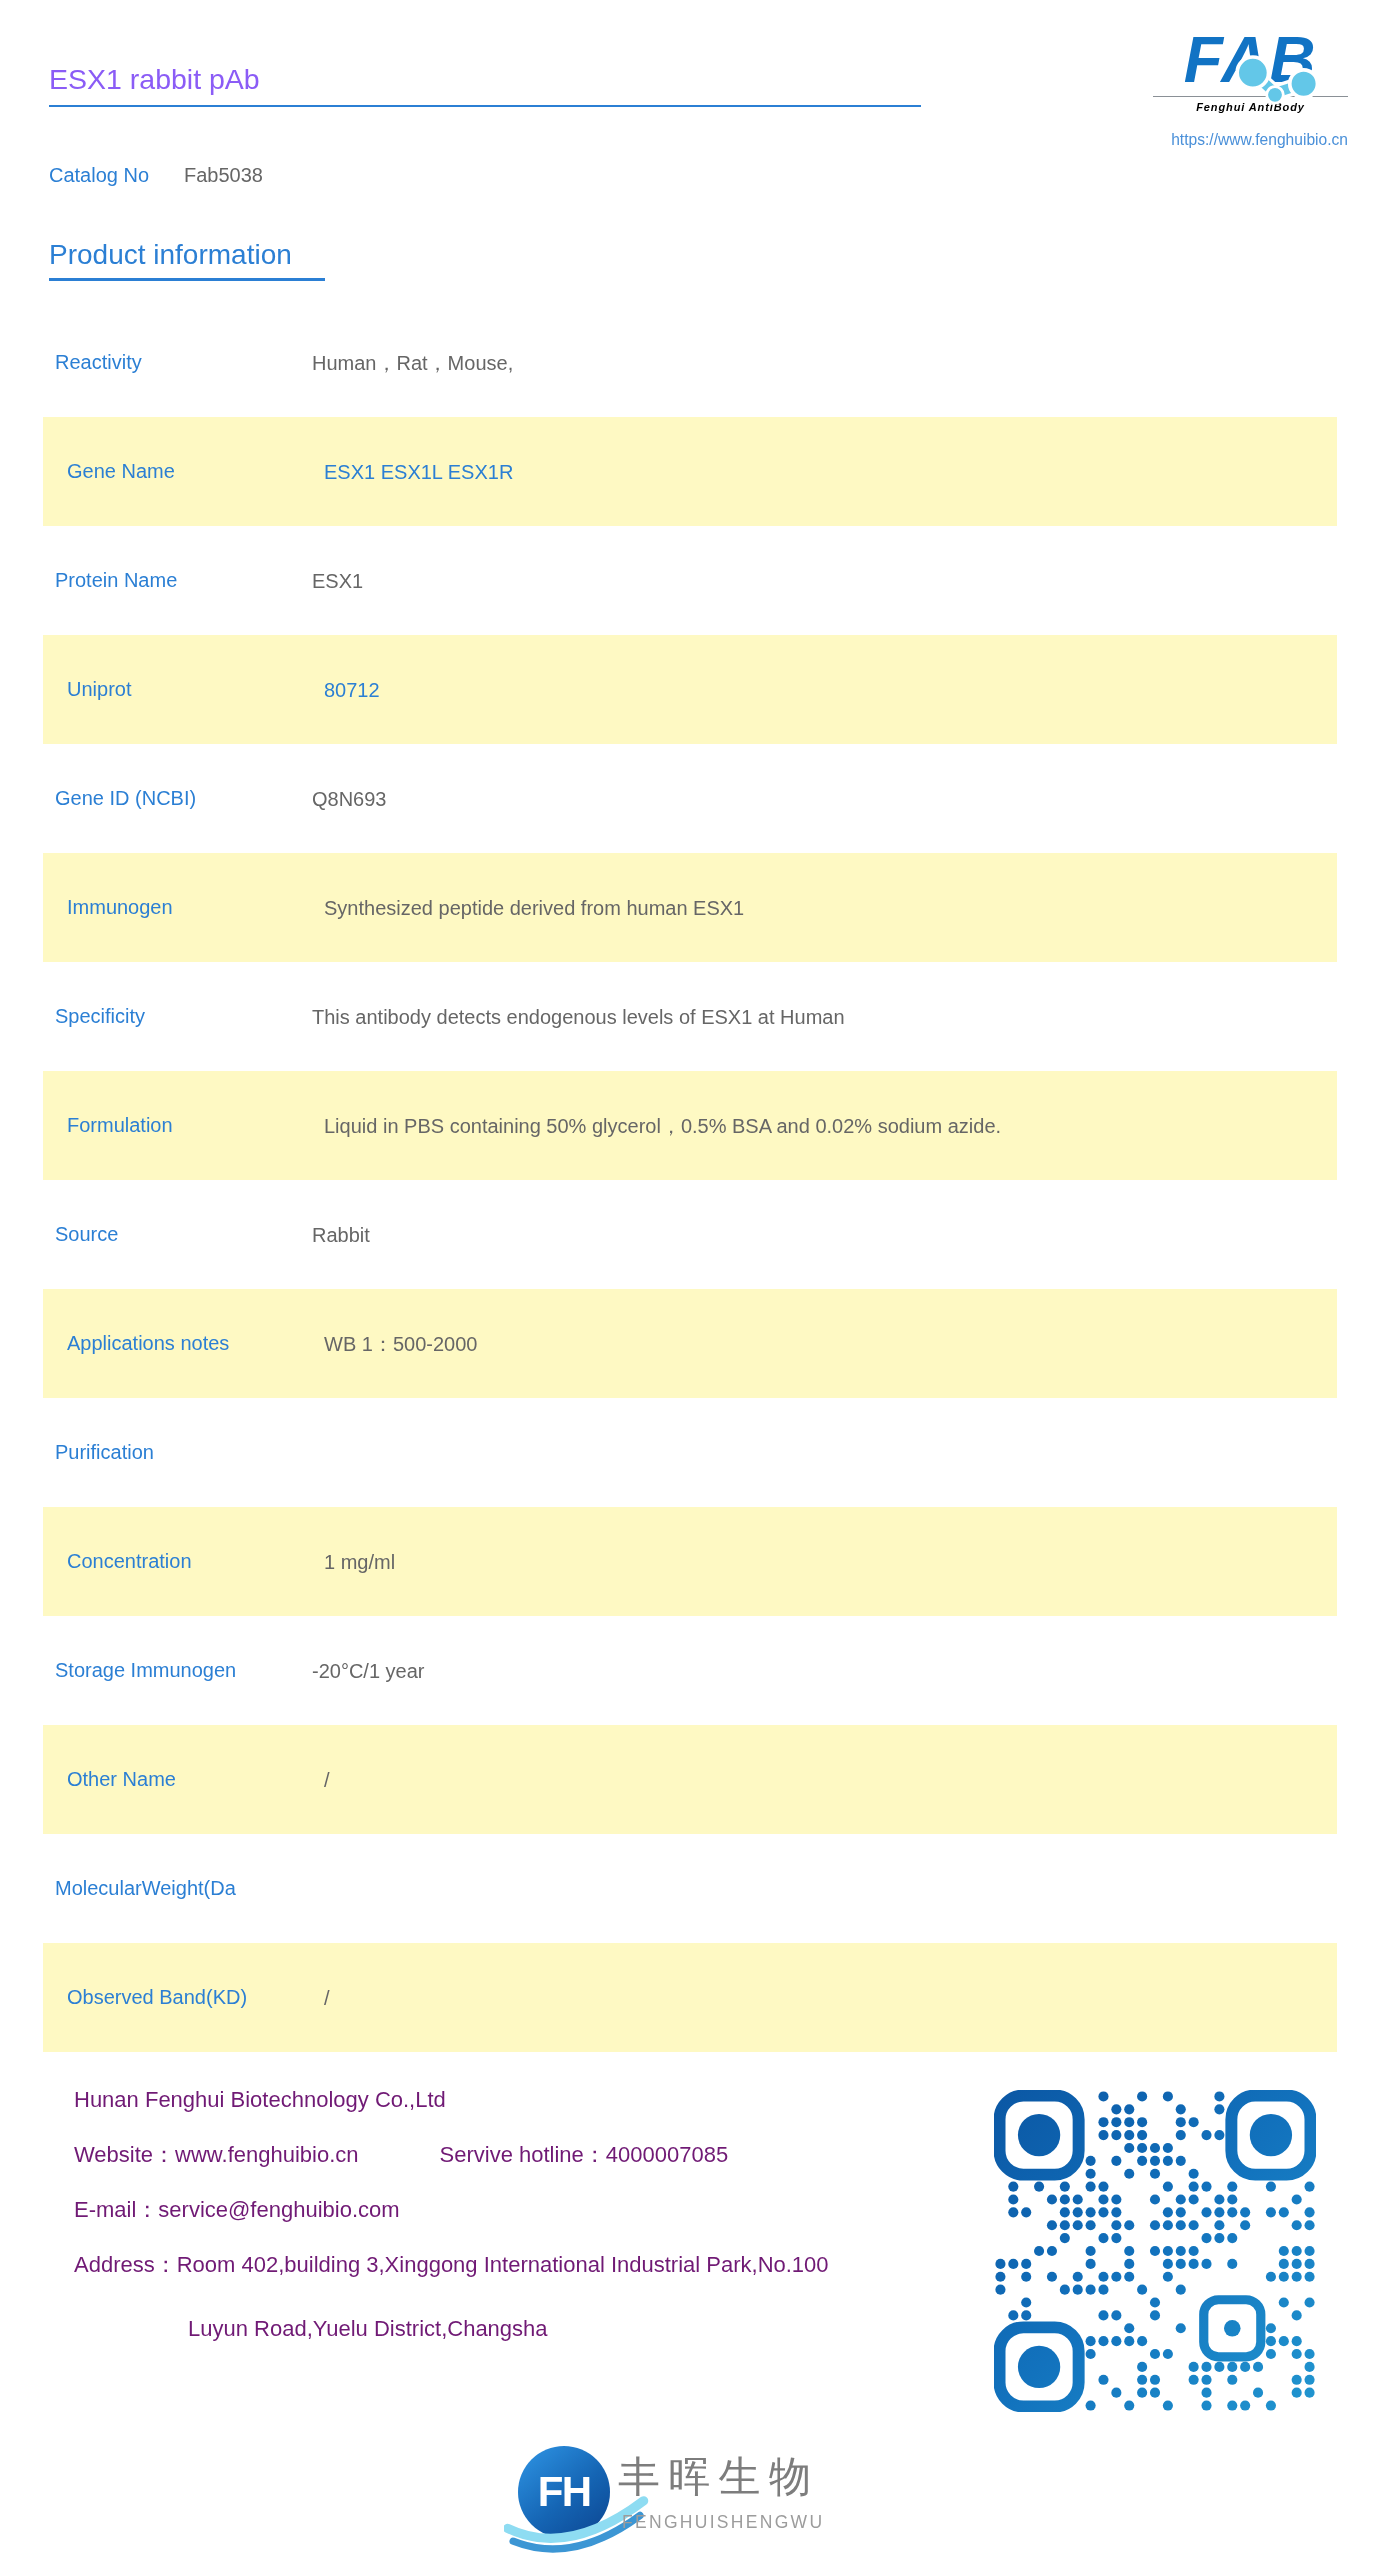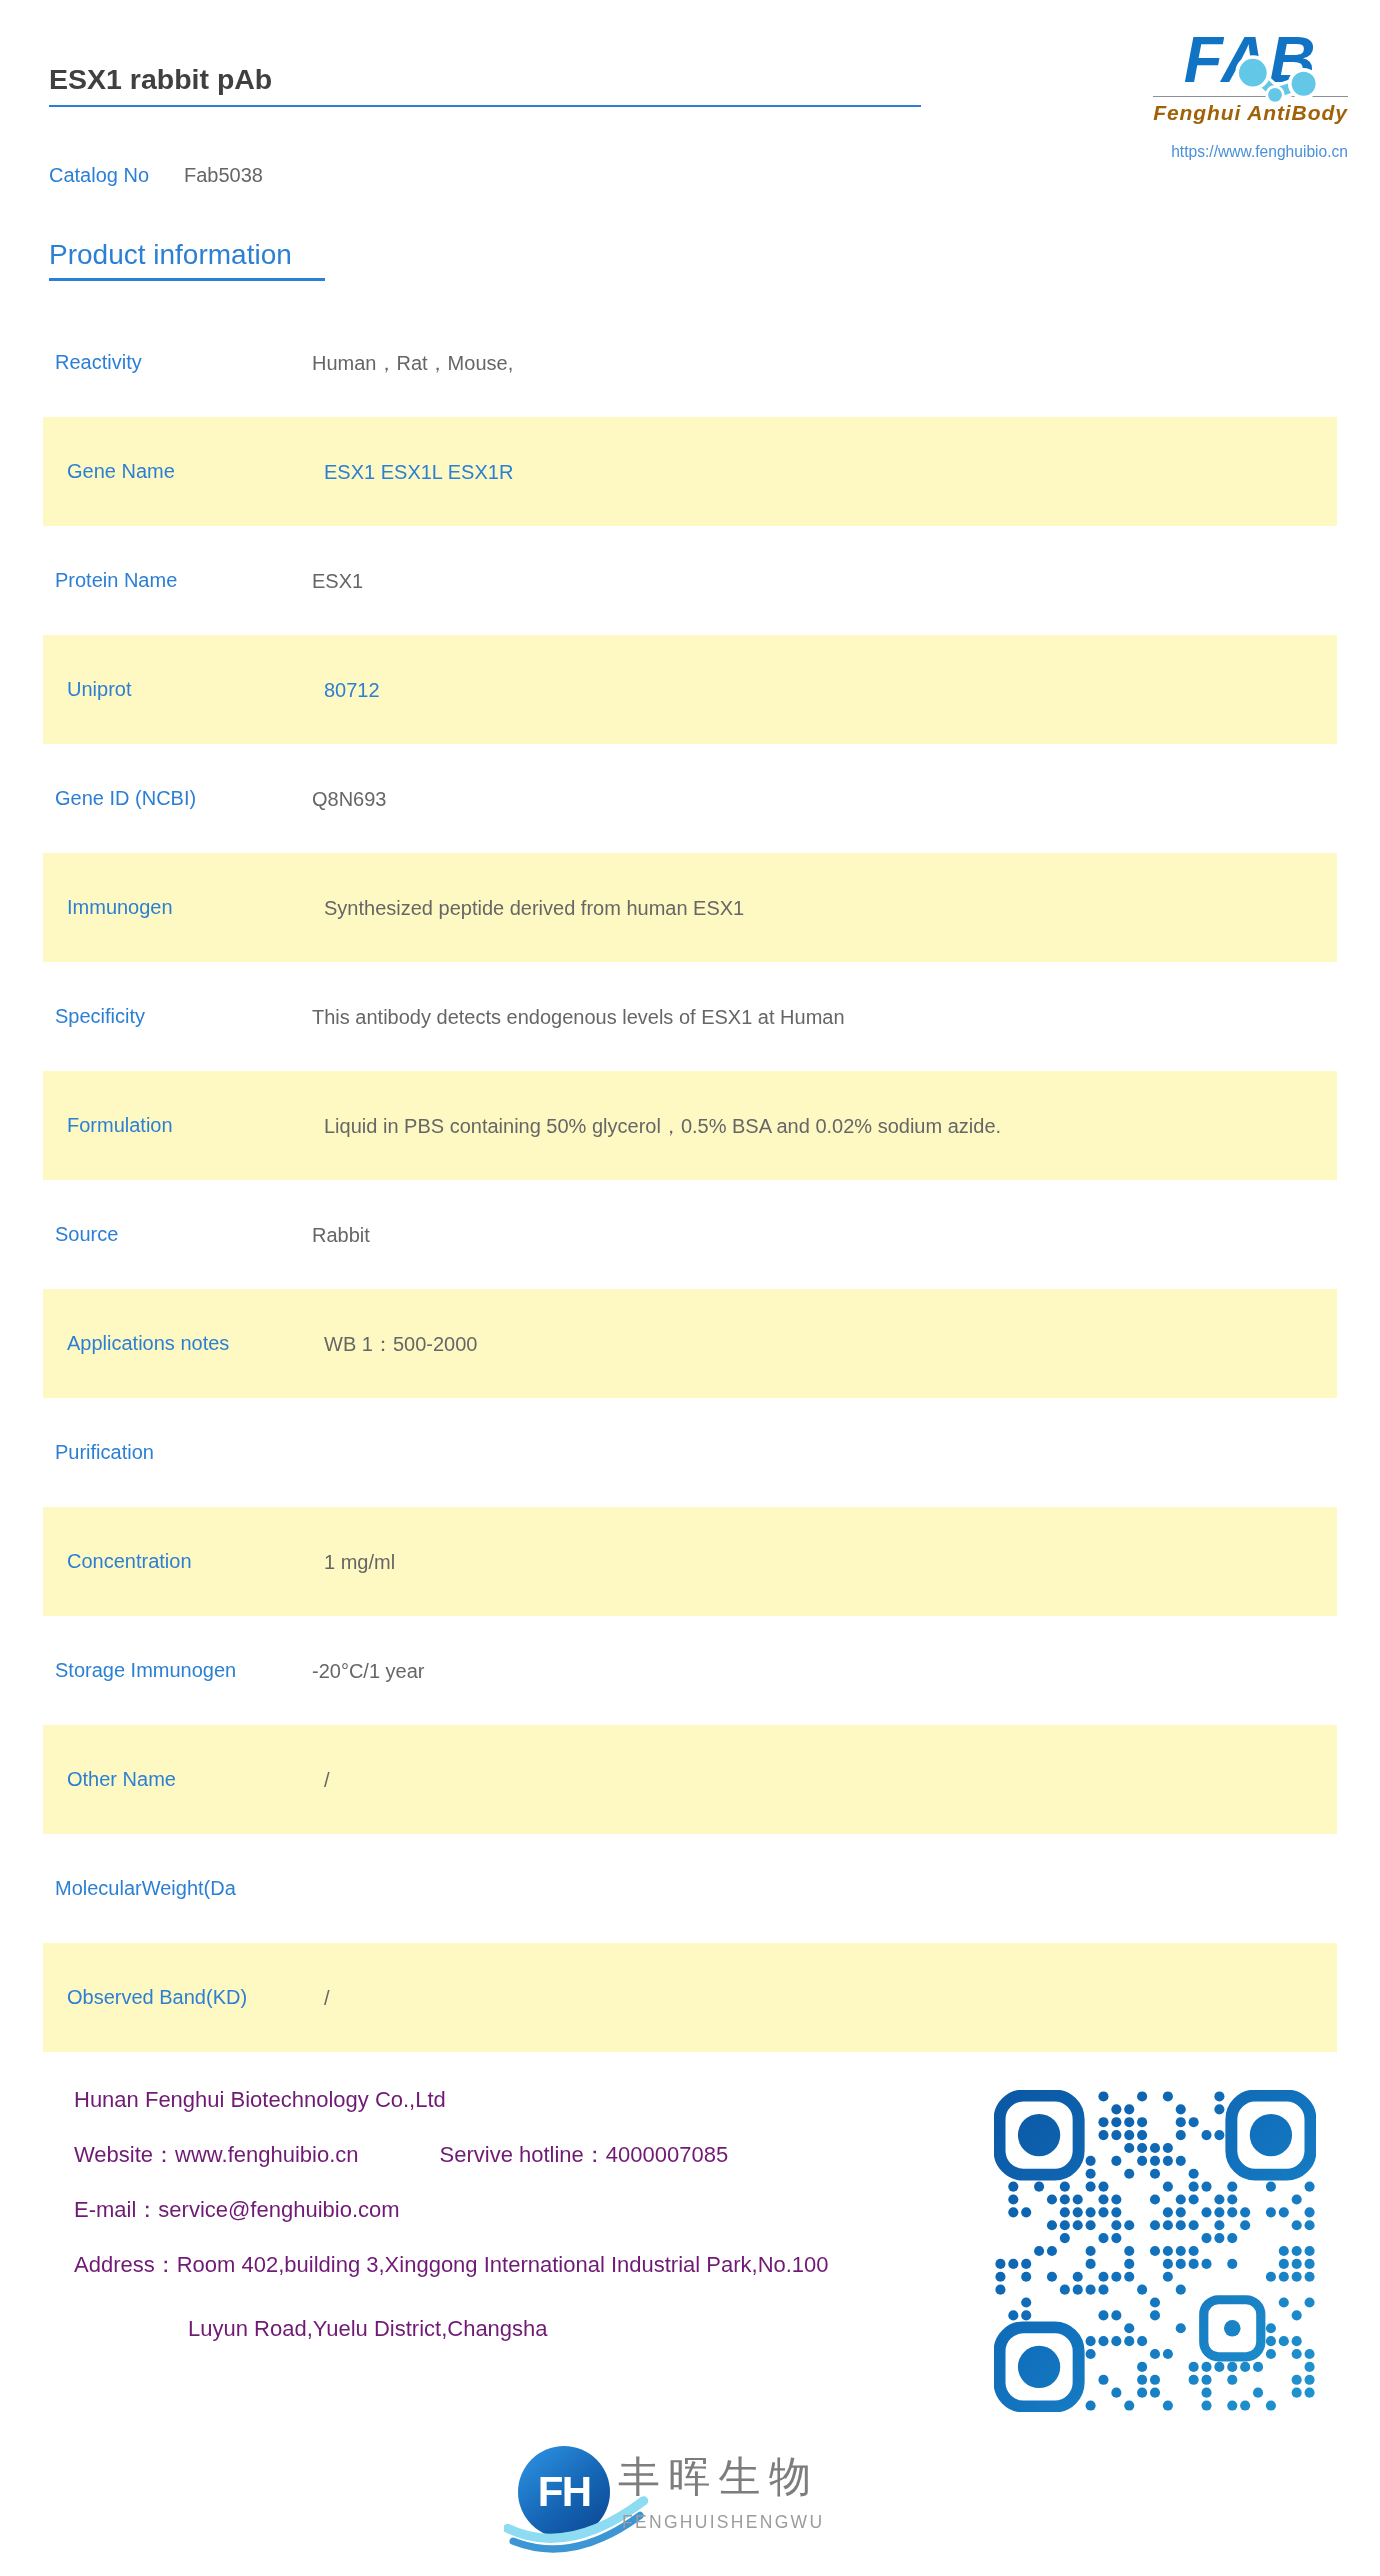--- a/index.html
+++ b/index.html
@@ -1,28 +1,28 @@
 <!DOCTYPE html>
 <html style="font-size:14.7px"><head>
 <meta charset="utf-8">
 <style>
   html,body{margin:0;padding:0;background:#ffffff;}
   #page{position:relative;width:1380px;height:2576px;background:#ffffff;overflow:hidden;
         font-family:"Liberation Sans","DejaVu Sans",sans-serif;}
 
   
-  .doc-title{position:absolute;left:49px;top:63px;font-size:28.5px;color:#404040;font-weight:700;}
+  .doc-title{position:absolute;left:49px;top:63px;font-size:28.5px;color:#8b5cf6;font-weight:400;}
   .title-underline{position:absolute;left:49px;top:105px;width:872px;height:1.8px;background:#2b7fd4;}
 
   .logo-block{position:absolute;left:1153px;top:28px;width:195px;text-align:center;}
   .fab-text{font-size:64px;line-height:64px;font-weight:700;font-style:italic;color:#1173c4;
             letter-spacing:1.8px;position:relative;display:block;}
   .fab-molecule{position:absolute;left:74px;top:16.6px;pointer-events:none;}
   .logo-divider{width:100%;height:1.8px;background:#8a9096;margin:3.7px 0 3.7px 0;}
-  .logo-subtitle{font-size:21px;font-weight:700;font-style:italic;color:#a16207;letter-spacing:0.9px;}
+  .logo-subtitle{font-size:11px;font-weight:700;font-style:italic;color:#000000;letter-spacing:0.9px;}
   .logo-url{font-size:15.6px;color:#4a90d9;margin-top:18px;text-align:right;}
 
   .catalog-line{position:absolute;left:49px;top:164px;font-size:20px;}
   .catalog-label{color:#2b7fd4;}
   .catalog-value{color:#666666;position:absolute;left:135px;top:0;white-space:nowrap;}
 
   .section-title{position:absolute;left:49px;top:239px;font-size:28px;color:#2b7fd4;font-weight:400;}
   .section-underline{position:absolute;left:49px;top:278px;width:276px;height:2.8px;background:#2b7fd4;}
 
   

